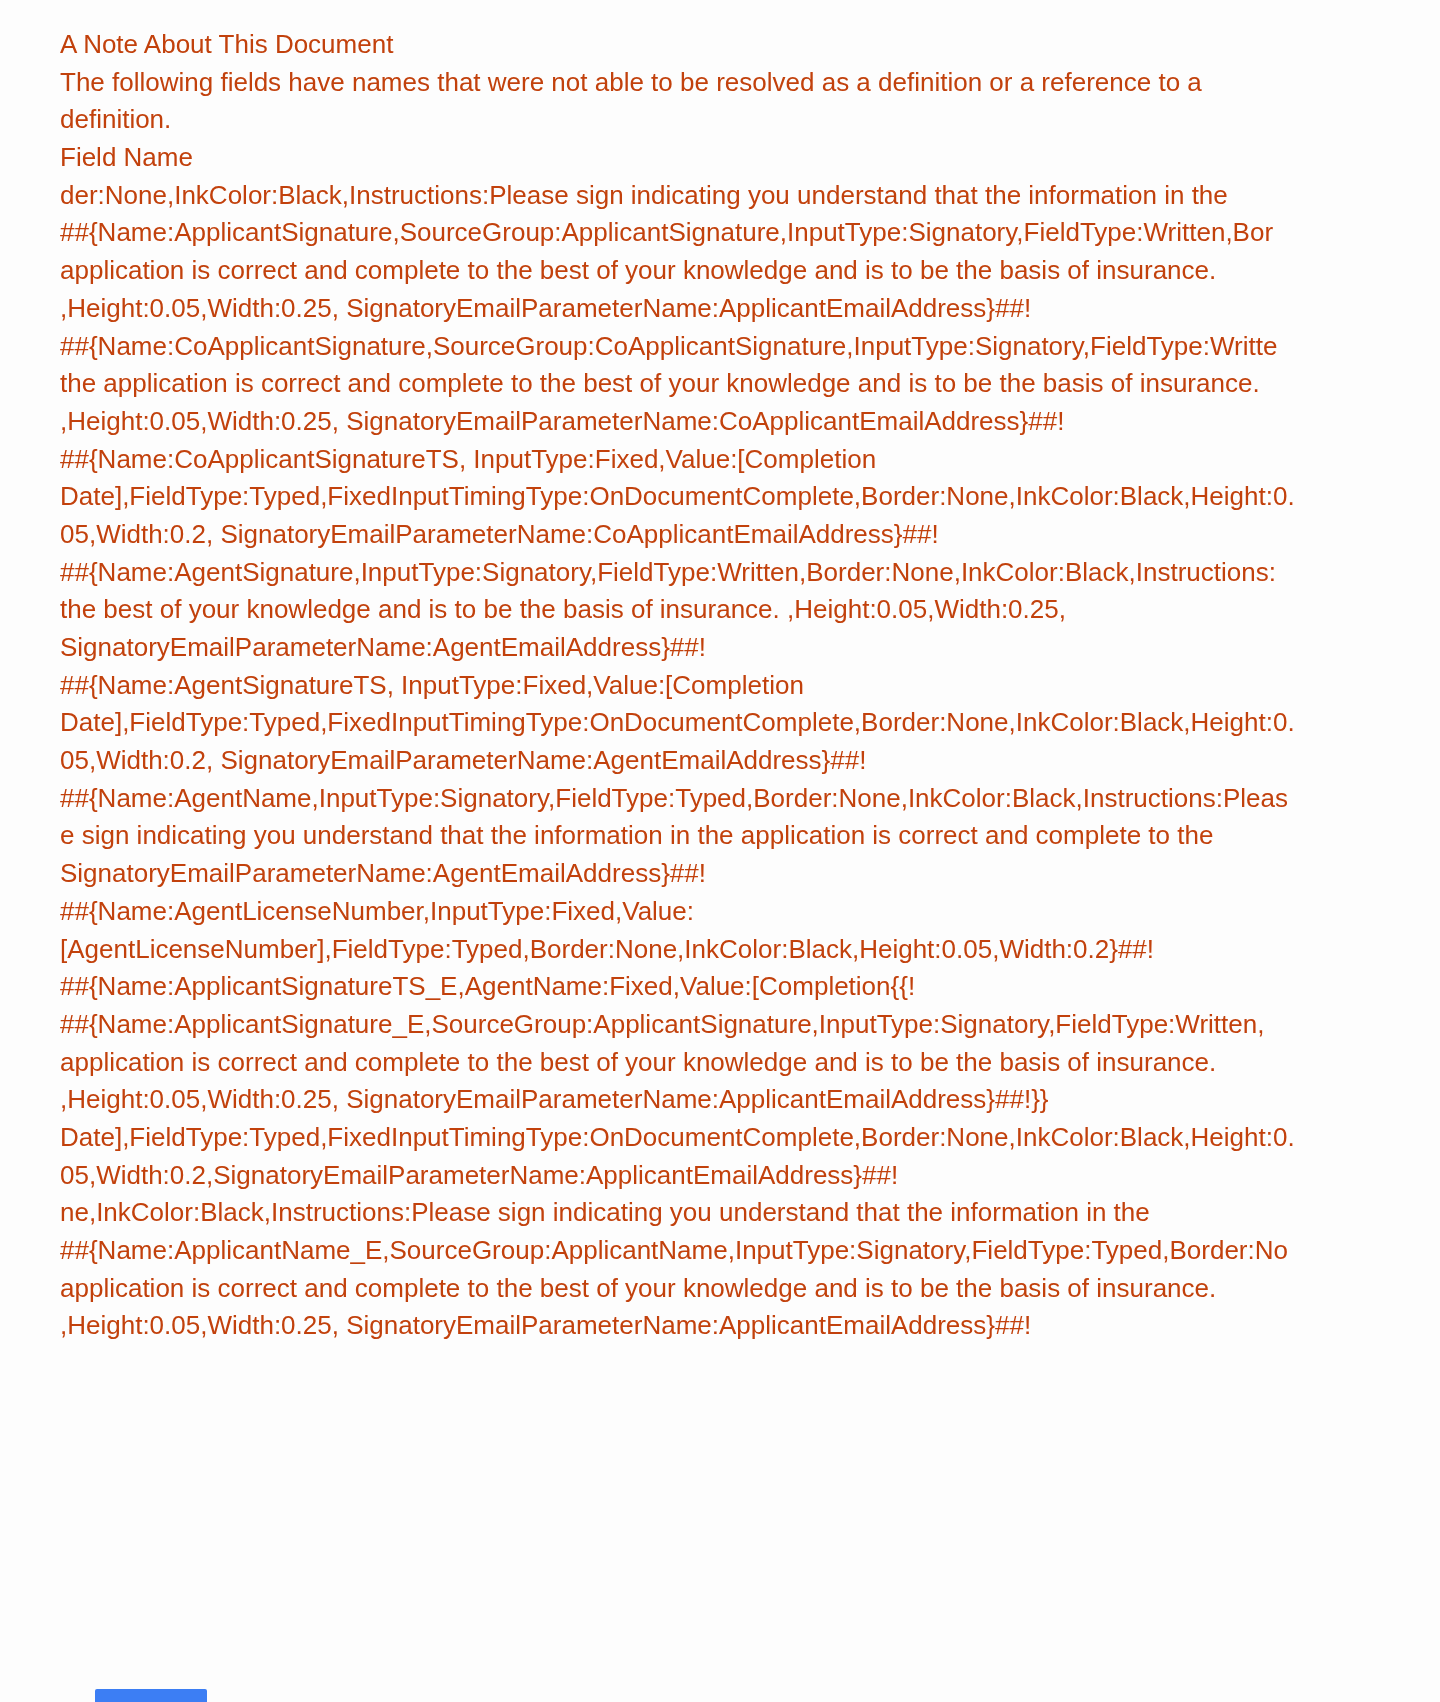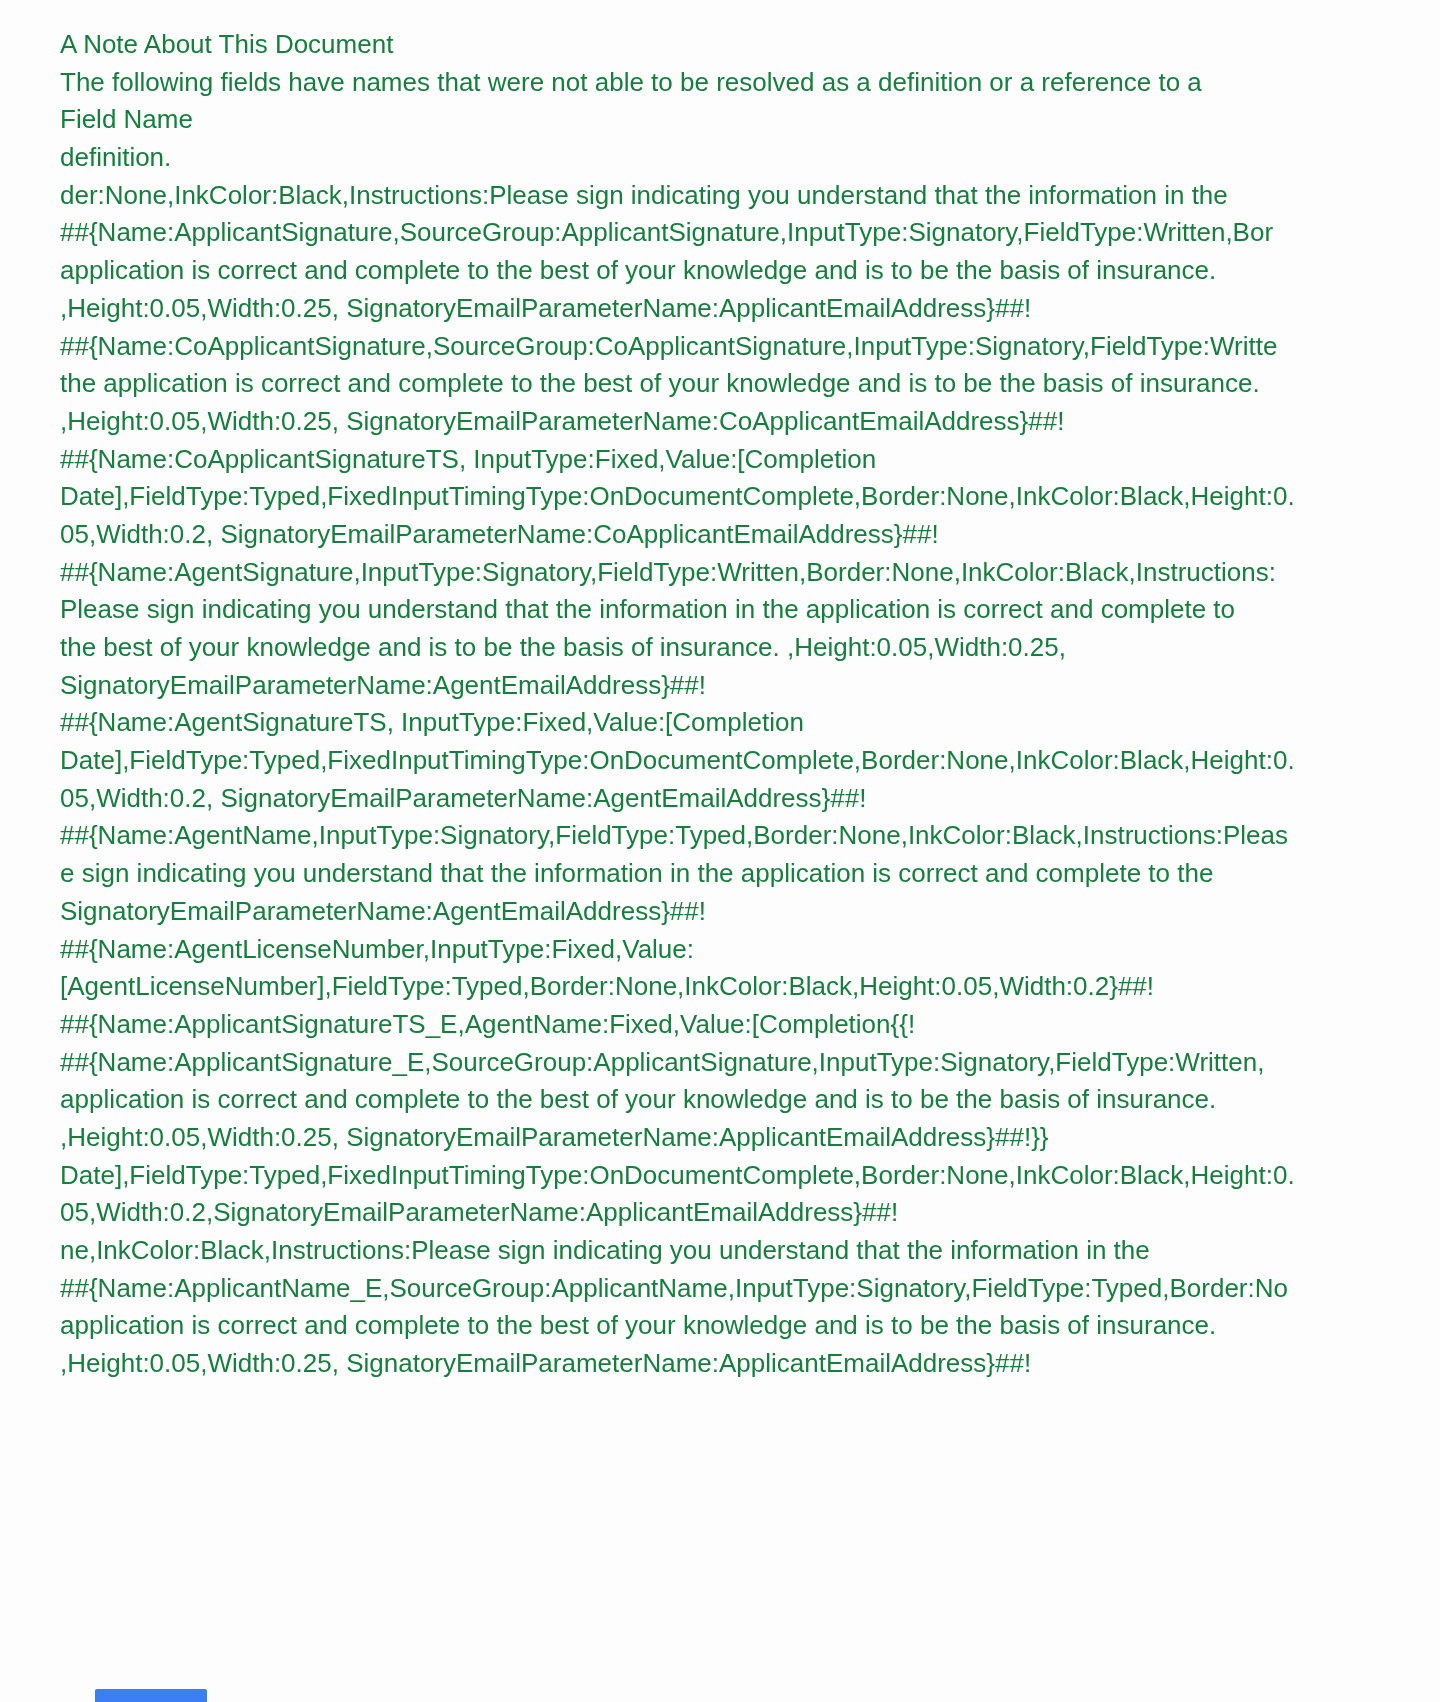--- a/index.html
+++ b/index.html
@@ -13,21 +13,21 @@
     height: 1702px;
     background: #fdfdfd;
     overflow: hidden;
     font-family: "Liberation Sans", sans-serif;
   }
   .doc-text {
     position: absolute;
     left: 60px;
     top: 26px;
     width: 1360px;
-    color: #15803d;
+    color: #c2410c;
     font-size: 26px;
     line-height: 37.7px;
   }
   .line {
     white-space: pre;
     height: 37.7px;
   }
   .bottom-blue {
     position: absolute;
     left: 95px;
@@ -38,34 +38,33 @@
     border-radius: 2px 2px 0 0;
   }
 </style>
 </head>
 <body>
 
 <div class="page">
   <div class="doc-text">
     <div class="line">A Note About This Document</div>
     <div class="line">The following fields have names that were not able to be resolved as a definition or a reference to a</div>
+    <div class="line">definition.</div>
     <div class="line">Field Name</div>
-    <div class="line">definition.</div>
     <div class="line">der:None,InkColor:Black,Instructions:Please sign indicating you understand that the information in the</div>
     <div class="line">##{Name:ApplicantSignature,SourceGroup:ApplicantSignature,InputType:Signatory,FieldType:Written,Bor</div>
     <div class="line">application is correct and complete to the best of your knowledge and is to be the basis of insurance.</div>
     <div class="line">,Height:0.05,Width:0.25, SignatoryEmailParameterName:ApplicantEmailAddress}##!</div>
     <div class="line">##{Name:CoApplicantSignature,SourceGroup:CoApplicantSignature,InputType:Signatory,FieldType:Writte</div>
     <div class="line">the application is correct and complete to the best of your knowledge and is to be the basis of insurance.</div>
     <div class="line">,Height:0.05,Width:0.25, SignatoryEmailParameterName:CoApplicantEmailAddress}##!</div>
     <div class="line">##{Name:CoApplicantSignatureTS, InputType:Fixed,Value:[Completion</div>
     <div class="line">Date],FieldType:Typed,FixedInputTimingType:OnDocumentComplete,Border:None,InkColor:Black,Height:0.</div>
     <div class="line">05,Width:0.2, SignatoryEmailParameterName:CoApplicantEmailAddress}##!</div>
     <div class="line">##{Name:AgentSignature,InputType:Signatory,FieldType:Written,Border:None,InkColor:Black,Instructions:</div>
-    <div class="line">Please sign indicating you understand that the information in the application is correct and complete to</div>
     <div class="line">the best of your knowledge and is to be the basis of insurance. ,Height:0.05,Width:0.25,</div>
     <div class="line">SignatoryEmailParameterName:AgentEmailAddress}##!</div>
     <div class="line">##{Name:AgentSignatureTS, InputType:Fixed,Value:[Completion</div>
     <div class="line">Date],FieldType:Typed,FixedInputTimingType:OnDocumentComplete,Border:None,InkColor:Black,Height:0.</div>
     <div class="line">05,Width:0.2, SignatoryEmailParameterName:AgentEmailAddress}##!</div>
     <div class="line">##{Name:AgentName,InputType:Signatory,FieldType:Typed,Border:None,InkColor:Black,Instructions:Pleas</div>
     <div class="line">e sign indicating you understand that the information in the application is correct and complete to the</div>
     <div class="line">SignatoryEmailParameterName:AgentEmailAddress}##!</div>
     <div class="line">##{Name:AgentLicenseNumber,InputType:Fixed,Value:</div>
     <div class="line">[AgentLicenseNumber],FieldType:Typed,Border:None,InkColor:Black,Height:0.05,Width:0.2}##!</div>

